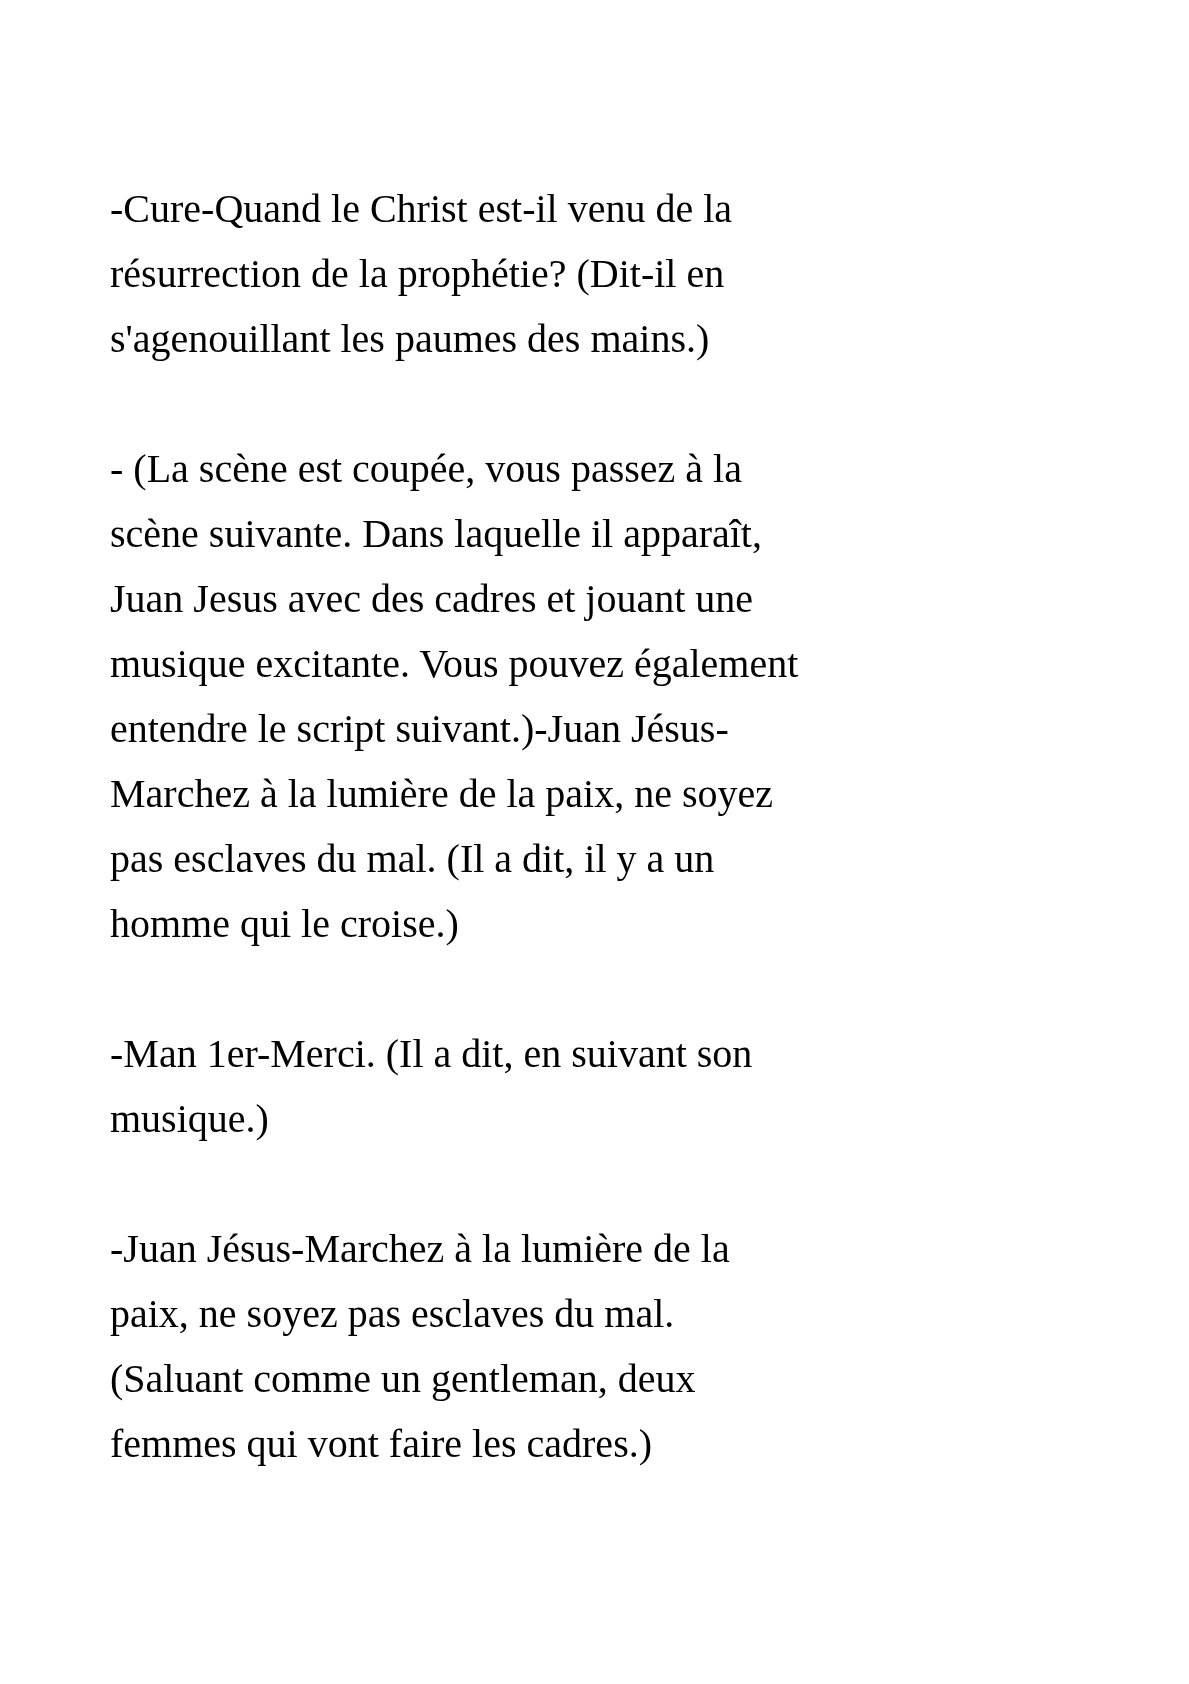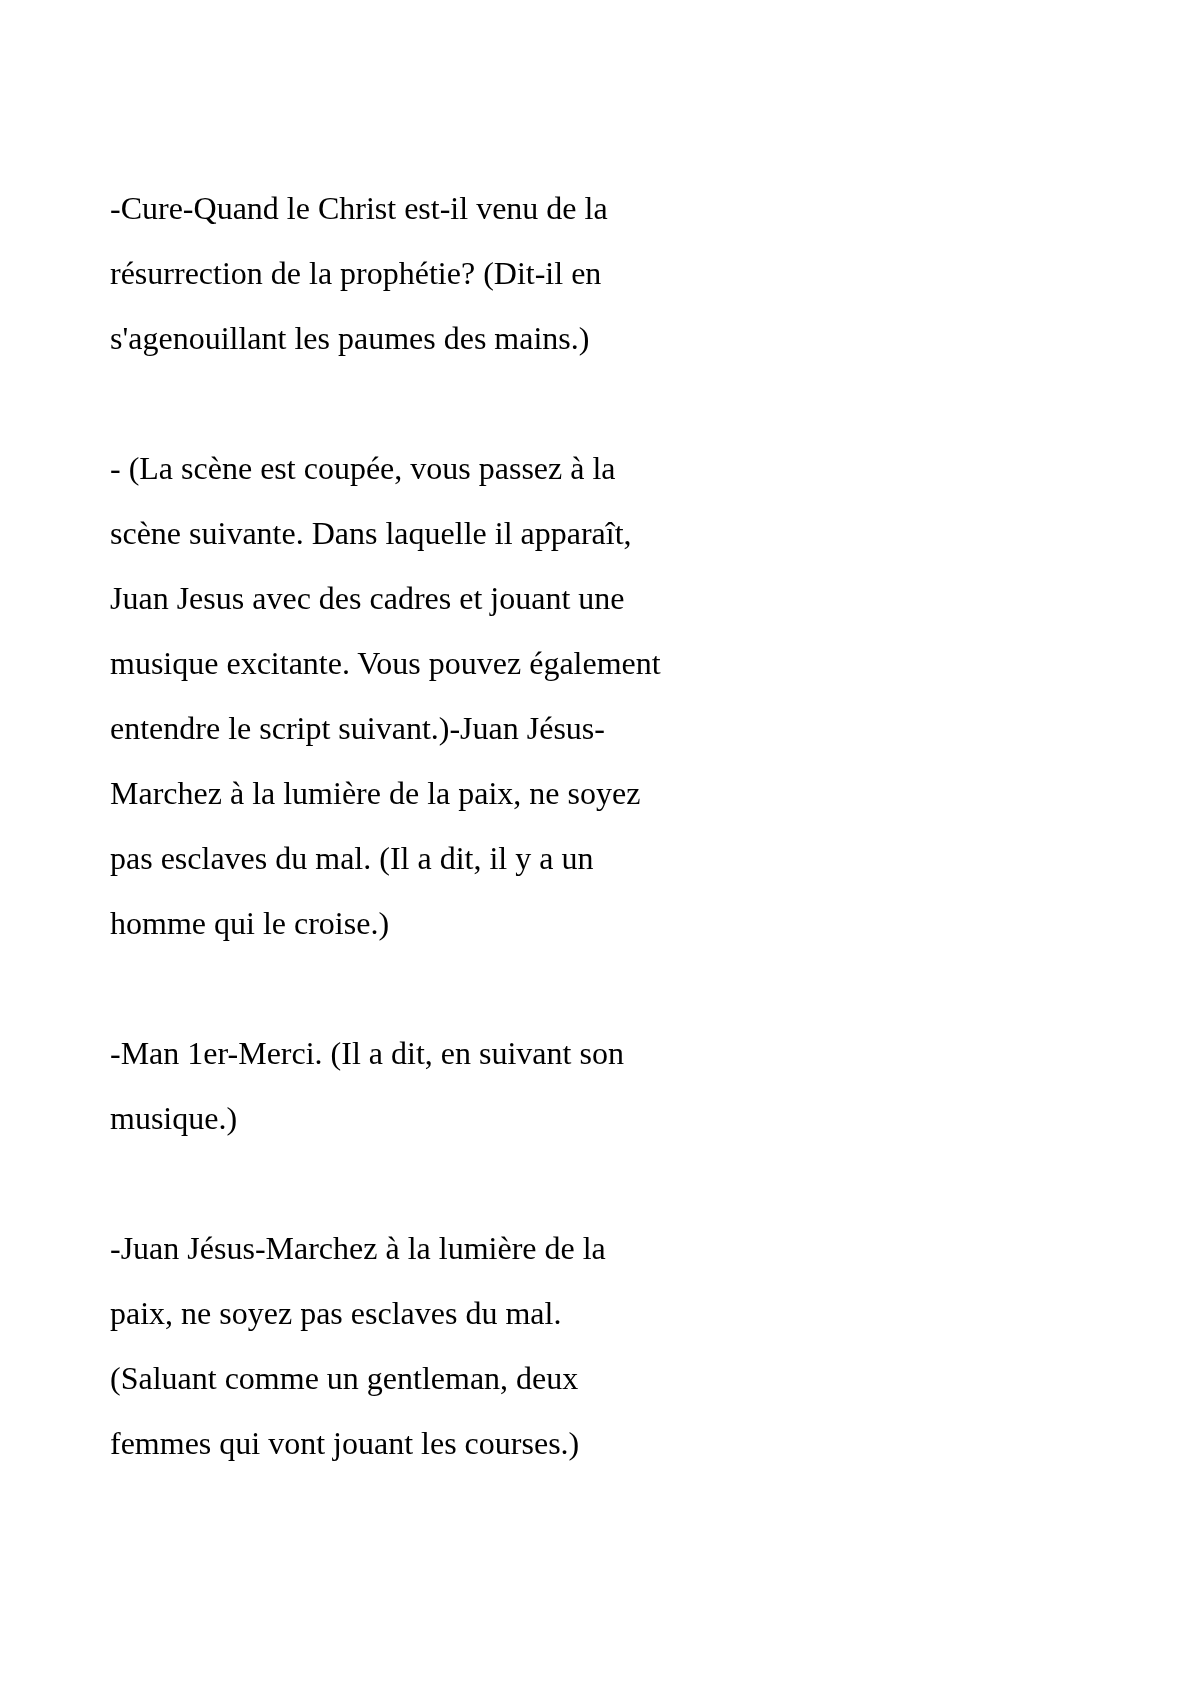--- a/index.html
+++ b/index.html
@@ -23,21 +23,21 @@
   }
   .text-block {
     position: absolute;
     left: 110px;
     top: 176px;
     width: 960px;
   }
   .doc-paragraph {
     margin: 0 0 65px 0;
     font-family: "Liberation Serif", "DejaVu Serif", serif;
-    font-size: 32px;
+    font-size: 40px;
     line-height: 65px;
     color: #000000;
     white-space: pre;
     letter-spacing: 0;
   }
 </style>
 </head>
 <body>
 
 <div class="doc-page">
@@ -51,15 +51,15 @@
 musique excitante. Vous pouvez également
 entendre le script suivant.)-Juan Jésus-
 Marchez à la lumière de la paix, ne soyez
 pas esclaves du mal. (Il a dit, il y a un
 homme qui le croise.)</p>
     <p class="doc-paragraph">-Man 1er-Merci. (Il a dit, en suivant son
 musique.)</p>
     <p class="doc-paragraph">-Juan Jésus-Marchez à la lumière de la
 paix, ne soyez pas esclaves du mal.
 (Saluant comme un gentleman, deux
-femmes qui vont jouant les courses.)</p>
+femmes qui vont faire les cadres.)</p>
   </div>
 </div>
 
 </body></html>

